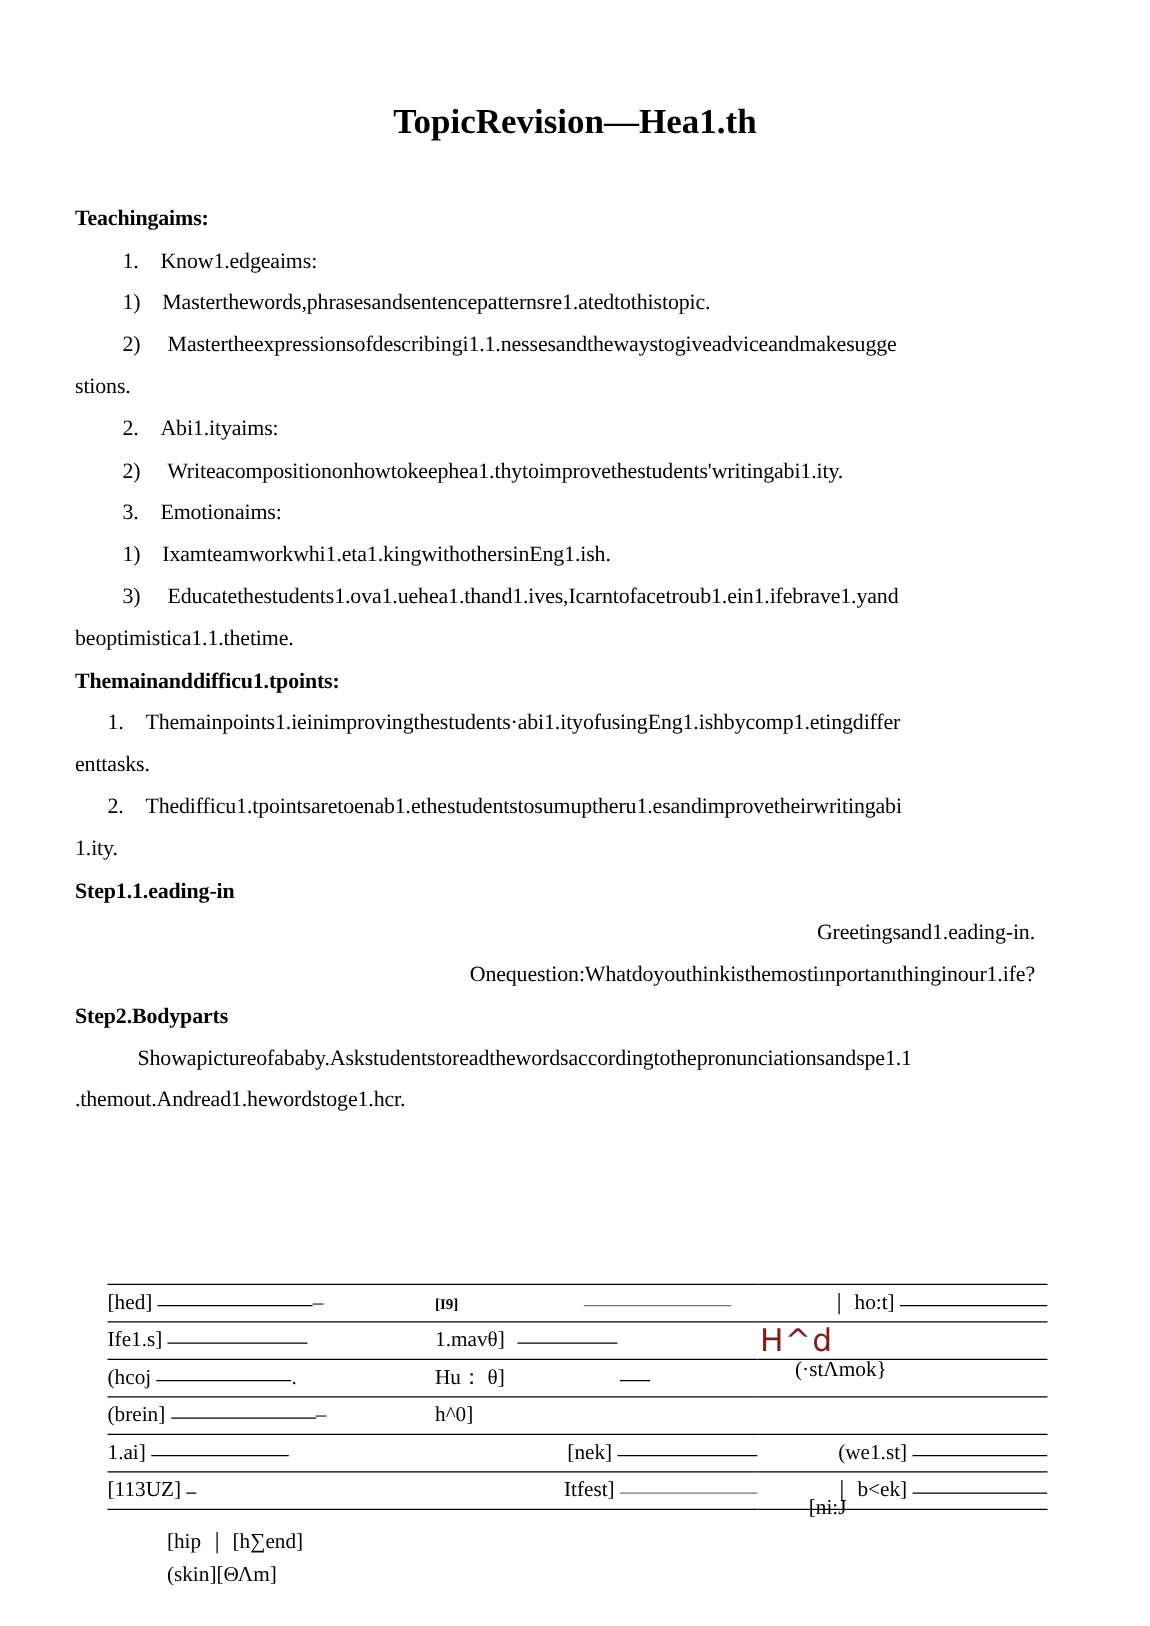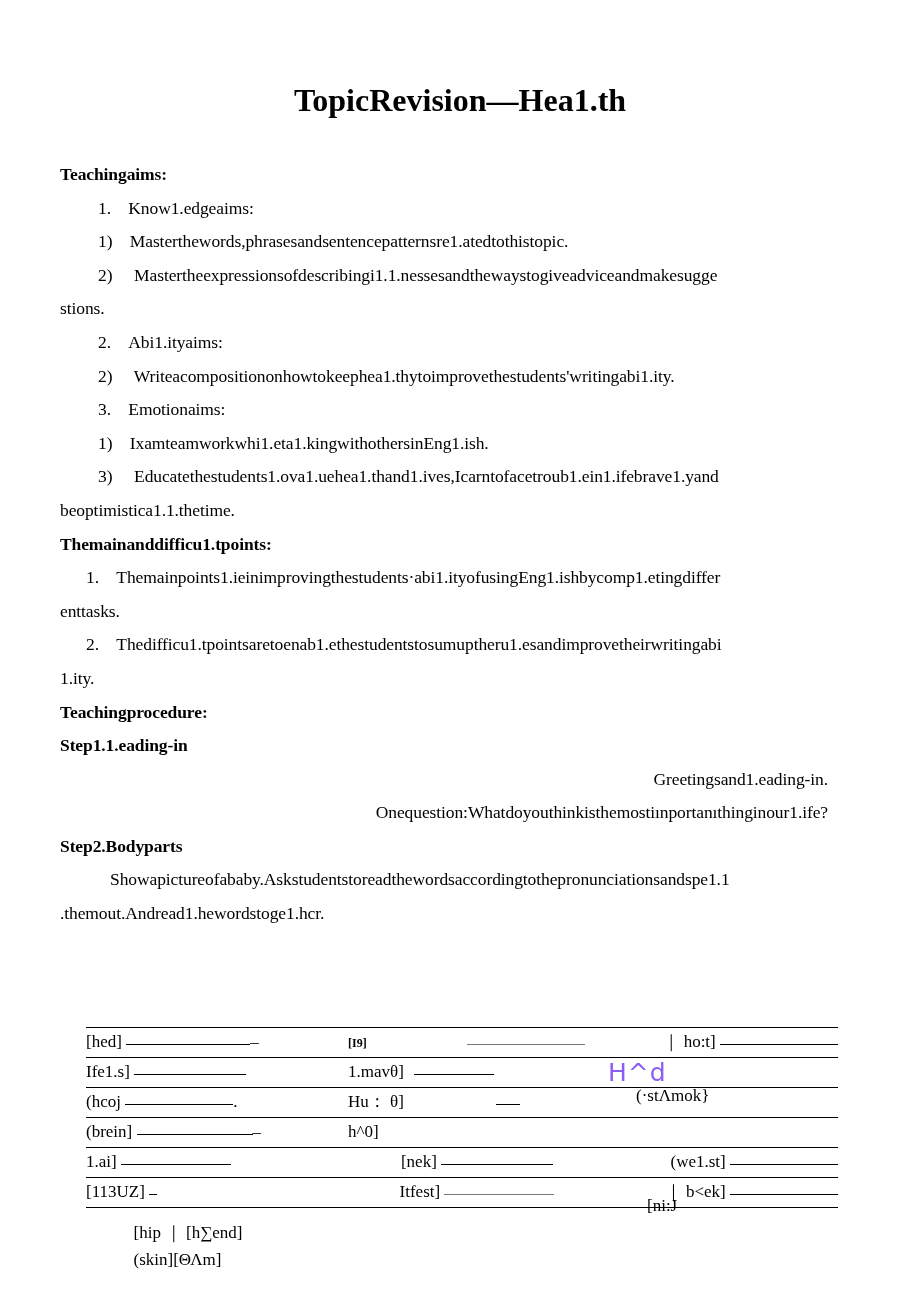--- a/index.html
+++ b/index.html
@@ -21,21 +21,21 @@
     box-sizing: border-box;
   }
 
   
   .doc-title {
     position: absolute;
     left: 0;
     top: 83px;
     width: 920px;
     text-align: center;
-    font-size: 32px;
+    font-size: 28px;
     font-weight: bold;
     letter-spacing: 0px;
     line-height: 1.1;
   }
 
   
   .body-block {
     position: absolute;
     left: 60px;
     top: 158px;
@@ -82,31 +82,31 @@
   }
   .tok { white-space: pre; }
   .rule {
     display: inline-block;
     border-bottom: 1.2px solid #000;
     vertical-align: 2px;
     height: 10px;
   }
   .rule.gray { border-bottom-color: #777; }
   .c-left   { text-align: left; }
-  .c-center { text-align: center; }
+  .c-center { text-align: right; }
   .c-right  { text-align: right; }
 
   
   .big-hd {
     position: absolute;
     left: 608px;
     top: 1058px;
     font-family: "DejaVu Sans", sans-serif;
     font-size: 25px;
-    color: #8b5cf6;
+    color: #7f1d1d;
     letter-spacing: 1px;
     white-space: pre;
   }
   .stamok {
     position: absolute;
     left: 636px;
     top: 1086px;
     font-size: 17px;
     white-space: pre;
   }
@@ -147,21 +147,20 @@
     <div class="ln ind1">2)  Writeacompositiononhowtokeephea1.thytoimprovethestudents'writingabi1.ity.</div>
     <div class="ln ind1">3. Emotionaims:</div>
     <div class="ln ind1">1) Ixamteamworkwhi1.eta1.kingwithothersinEng1.ish.</div>
     <div class="ln ind1">3)  Educatethestudents1.ova1.uehea1.thand1.ives,Icarntofacetroub1.ein1.ifebrave1.yand</div>
     <div class="ln flush">beoptimistica1.1.thetime.</div>
     <div class="ln bold flush">Themainanddifficu1.tpoints:</div>
     <div class="ln ind2">1. Themainpoints1.ieinimprovingthestudents·abi1.ityofusingEng1.ishbycomp1.etingdiffer</div>
     <div class="ln flush">enttasks.</div>
     <div class="ln ind2">2. Thedifficu1.tpointsaretoenab1.ethestudentstosumuptheru1.esandimprovetheirwritingabi</div>
     <div class="ln flush">1.ity.</div>
-    <div class="ln bold flush">Teachingprocedure:</div>
     <div class="ln bold flush">Step1.1.eading-in</div>
     <div class="ln ind3">Greetingsand1.eading-in.</div>
     <div class="ln ind3">Onequestion:Whatdoyouthinkisthemostiınportanıthinginour1.ife?</div>
     <div class="ln bold flush">Step2.Bodyparts</div>
     <div class="ln ind4">Showapictureofababy.Askstudentstoreadthewordsaccordingtothepronunciationsandspe1.1</div>
     <div class="ln flush">.themout.Andread1.hewordstoge1.hcr.</div>
   </div>
 
   <table class="ph-table">
     <tbody>

